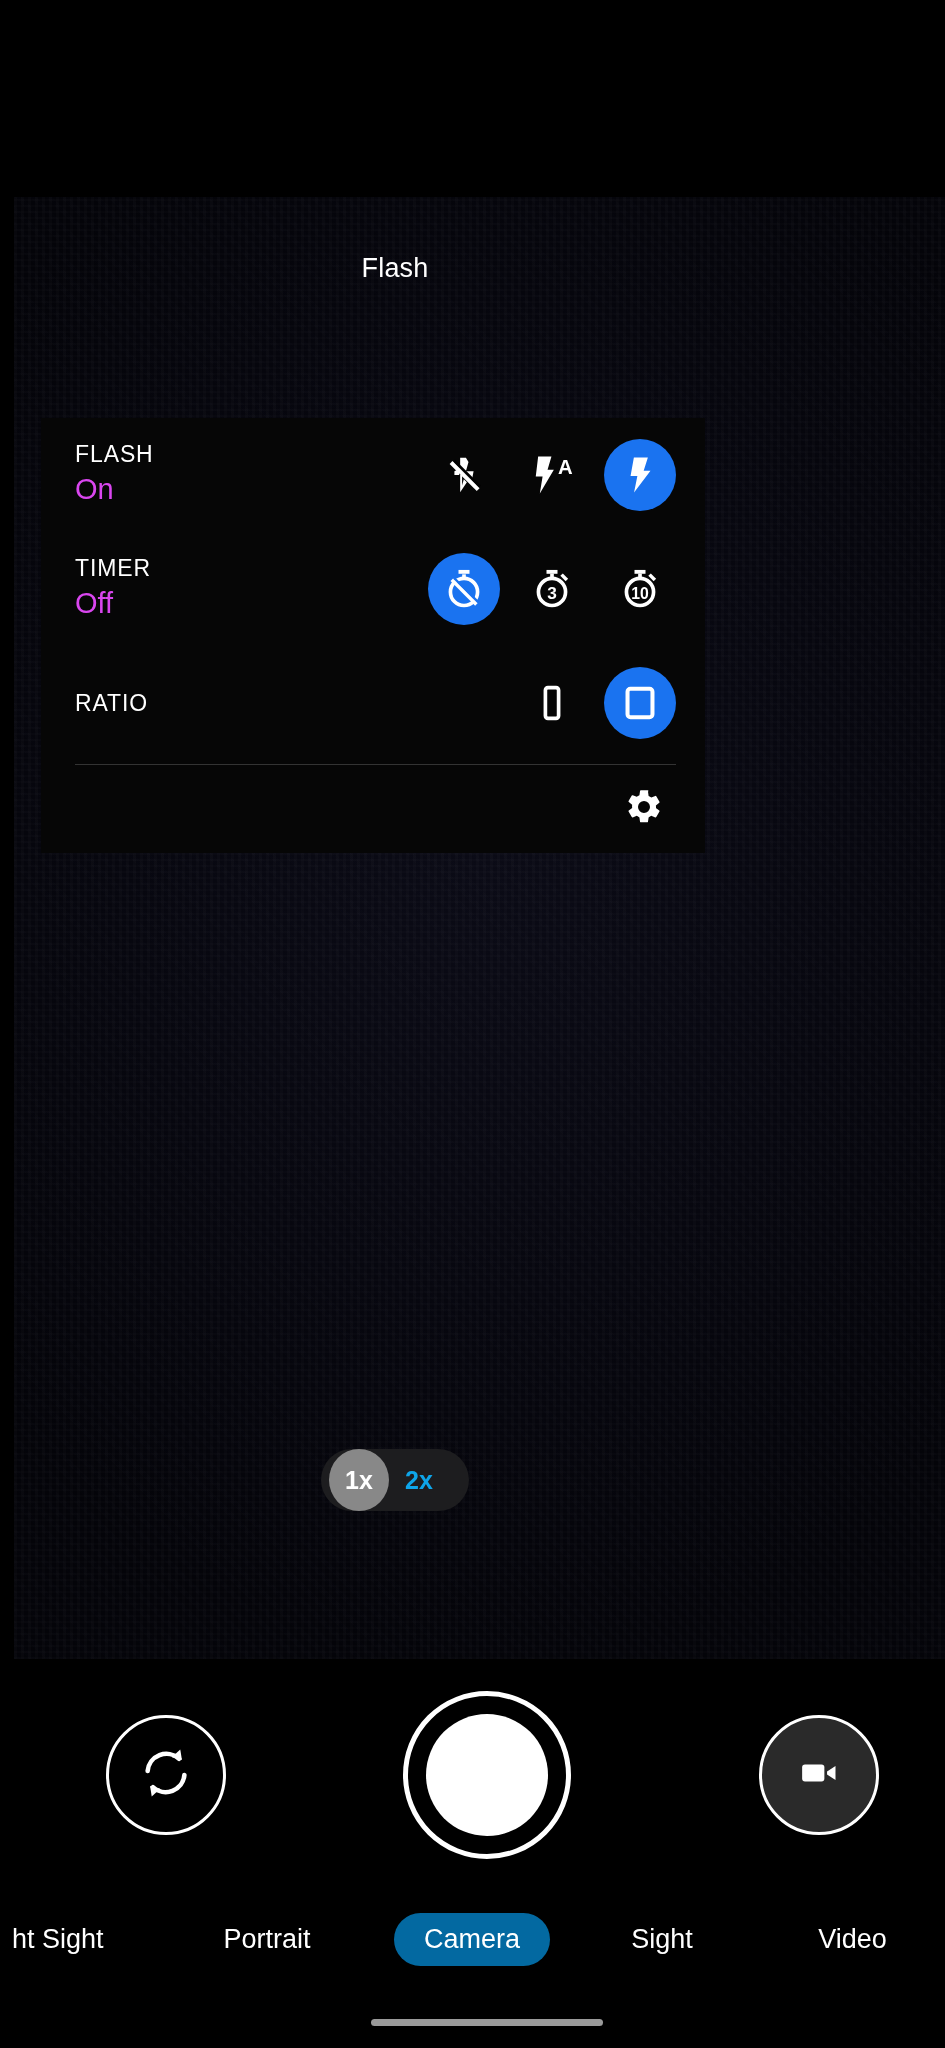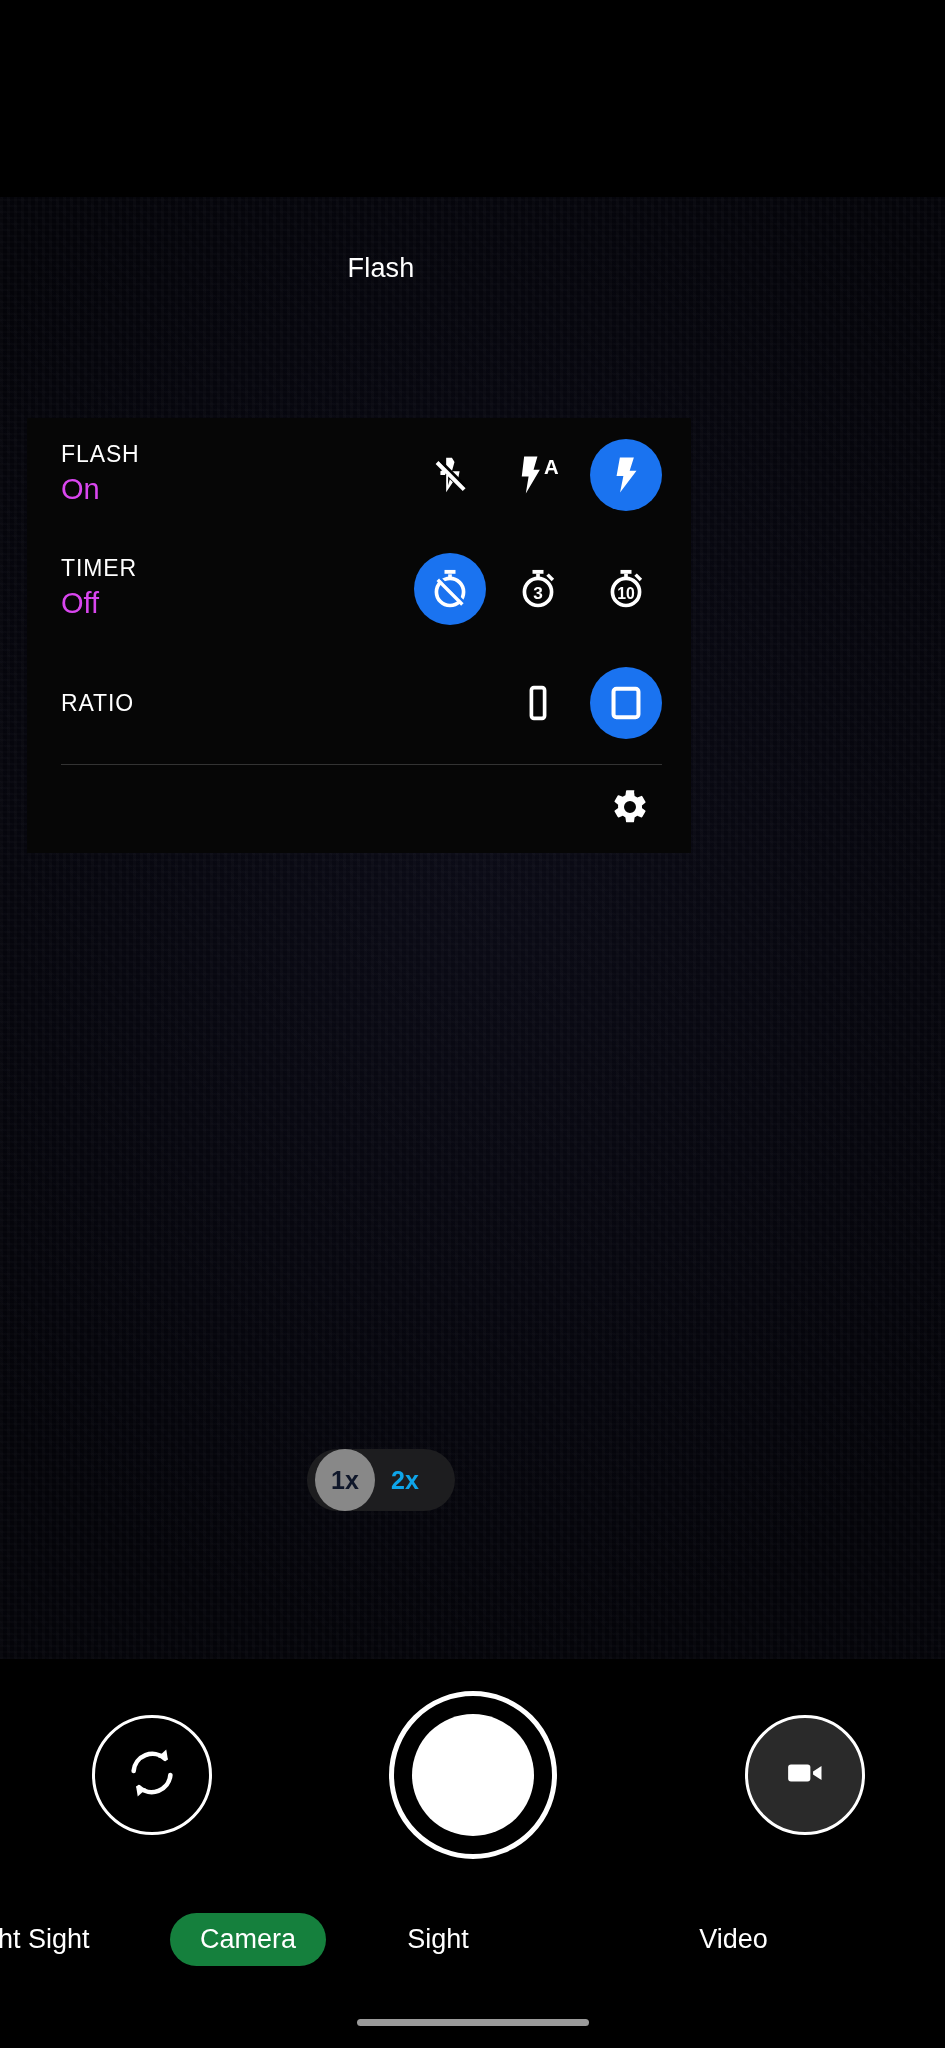--- a/index.html
+++ b/index.html
@@ -6,20 +6,21 @@
   html, body {
     width:945px; height:2048px;
     background:#000;
     font-family:"Liberation Sans", sans-serif;
     overflow:hidden;
   }
   #screen {
     position:relative;
     width:762px; height:2048px;
     background:#000;
+    margin-left:14px;
   }
 
   
   .viewfinder {
     position:absolute;
     left:0; top:197px;
     width:945px; height:1462px;
     background:
       radial-gradient(ellipse 70% 55% at 50% 45%, #0b0b16 0%, #07070f 55%, #040409 100%);
     overflow:hidden;
@@ -116,21 +117,21 @@
     height:62px;
   }
   .zoom-pill {
     width:60px; height:62px;
     border-radius:50%;
     display:flex; align-items:center; justify-content:center;
     color:#0ea5e9;
     font-size:25px;
     font-weight:bold;
   }
-  .zoom-pill.active { background:#888888; color:#0f172a; }
+  .zoom-pill.active { background:#888888; color:#ffffff; }
   .zoom-pad-l { width:8px; }
   .zoom-pad-r { width:20px; }
 
   
   .bottombar {
     position:absolute;
     left:0; bottom:0;
     width:945px; height:389px;
     background:#000000;
     z-index:6;
@@ -176,21 +177,21 @@
     padding:0 6px;
   }
   .mode {
     color:#ffffff;
     font-size:27px;
     text-align:center;
     white-space:nowrap;
     padding:11px 0;
   }
   .mode.active {
-    background:#15803d;
+    background:#0369a1;
     border-radius:30px;
     padding:11px 30px;
   }
   .m0 { flex:0 0 150px; text-align:left; padding-left:0; margin-left:-8px; }
   .m1 { flex:0 0 210px; }
   .m2 { flex:0 0 auto; margin:0 22px; }
   .m3 { flex:0 0 180px; }
   .m4 { flex:1 1 auto; }
 
   .home-indicator {
@@ -359,20 +360,21 @@
           <svg width="46" height="46" viewBox="0 0 24 24">
             <rect x="3.2" y="7.6" width="11.6" height="8.8" rx="1.5" fill="#fff"></rect>
             <path fill="#fff" d="M16.2 11.2l4.4-2.8v7.2l-4.4-2.8z"></path>
           </svg>
         </span>
       </div>
     </div>
 
     <div class="modes">
       <div class="mode m0">ht Sight</div>
+      <div class="mode m1">Portrait</div>
       <div class="mode m2 active">Camera</div>
       <div class="mode m3">Sight</div>
       <div class="mode m4">Video</div>
     </div>
 
     <div class="home-indicator"></div>
   </div>
 
 </div>
 

